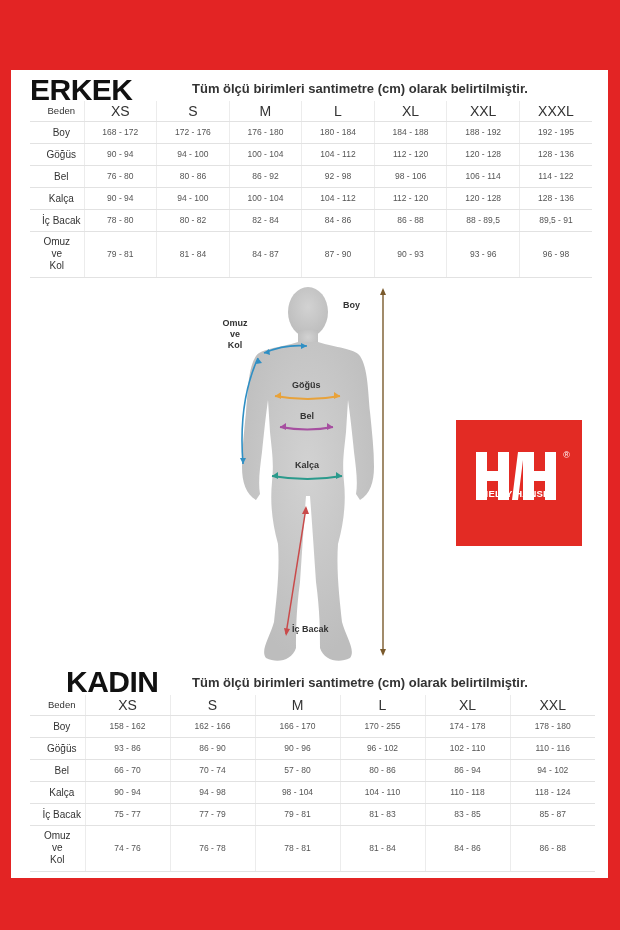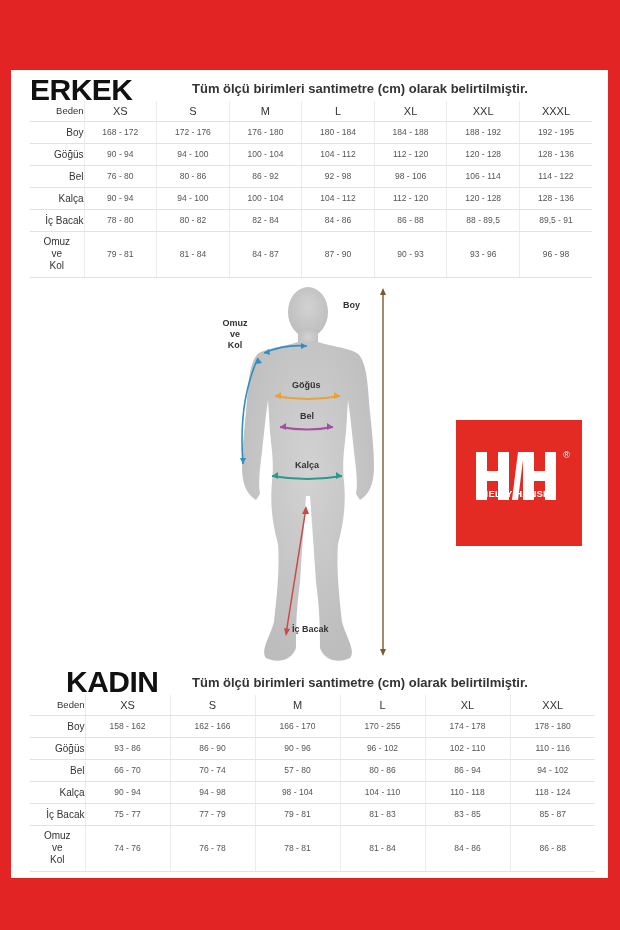--- a/index.html
+++ b/index.html
@@ -3,23 +3,23 @@
 <meta charset="utf-8">
 <style>
   html, body { margin:0; padding:0; }
   body { width:620px; height:930px; background:#e32424; position:relative; overflow:hidden; font-family:"Liberation Sans", sans-serif; }
   .panel { position:absolute; left:11px; top:70px; width:597px; height:808px; background:#ffffff; }
   .title { position:absolute; font-family:Liberation Sans, sans-serif; font-weight:bold; font-size:30px; color:#111; letter-spacing:-0.5px; line-height:30px; }
   .note { position:absolute; font-size:13px; font-weight:bold; color:#333; }
   table.sz { position:absolute; border-collapse:collapse; font-size:8.5px; color:#555; }
   table.sz td { border-bottom:1px solid #e2e2e2; border-right:1px solid #ececec; text-align:center; padding:0; }
   table.sz td:last-child { border-right:none; }
-  table.sz td.lbl { text-align:right; padding-left:9px; font-size:10px; color:#333; }
+  table.sz td.lbl { text-align:center; padding-left:9px; font-size:10px; color:#333; }
   table.sz td.lbl.ml { text-align:center; padding-left:0; line-height:12px; }
-  table.sz tr.hdr td { color:#333; font-size:11px; }
+  table.sz tr.hdr td { color:#333; font-size:14px; }
   table.sz tr.hdr td.lbl { font-size:9.5px; }
   .figure { position:absolute; left:200px; top:282px; width:230px; height:385px; }
   .fig-label { position:absolute; font-size:9px; font-weight:bold; color:#333; text-align:center; line-height:11px; }
   .logo { position:absolute; left:456px; top:420px; width:126px; height:126px; background:#e32b24; }
   .logo-hh { position:absolute; left:20px; top:32px; width:80px; height:48px; }
   .logo-text { position:absolute; left:0; right:0; top:68px; text-align:center; color:#fff; font-weight:bold; font-size:9.5px; letter-spacing:0.2px; }
   .logo-reg { position:absolute; right:12px; top:30px; color:#fff; font-size:9px; }
 </style>
 </head>
 <body>

